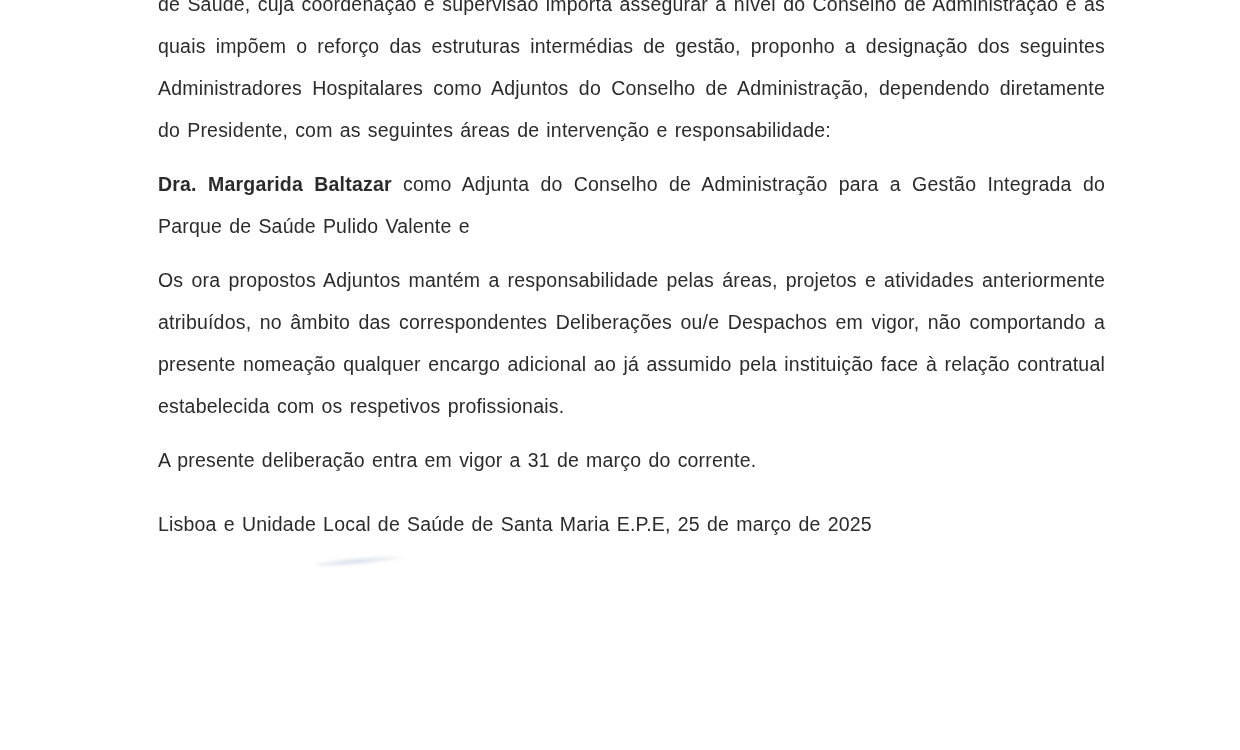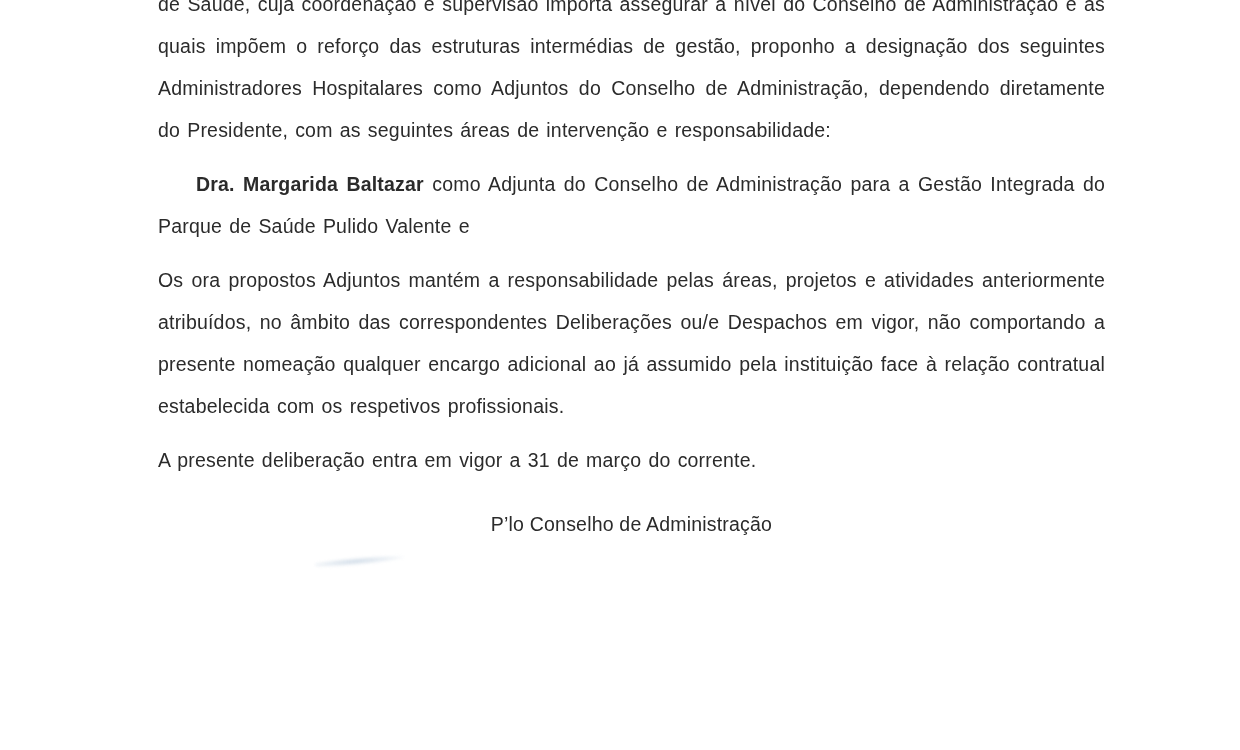--- a/index.html
+++ b/index.html
@@ -32,21 +32,20 @@
   }
   .para.spaced-after {
     margin-bottom: 22px;
   }
   .para.centered {
     text-align: center;
     word-spacing: normal;
   }
   .para strong {
     font-weight: bold;
-    margin-left: 38px;
   }
   
   .scan-smudge {
     position: absolute;
     left: 315px;
     top: 557px;
     width: 90px;
     height: 8px;
     background: radial-gradient(ellipse at 45% 50%, rgba(176,196,216,0.55) 0%, rgba(195,210,225,0.30) 45%, rgba(220,230,240,0.0) 75%);
     transform: rotate(-5deg);
@@ -61,18 +60,18 @@
 
   <p class="para">de Saúde, cuja coordenação e supervisão importa assegurar a nível do Conselho de Administração e as quais impõem o reforço das estruturas intermédias de gestão, proponho a designação dos seguintes Administradores Hospitalares como Adjuntos do Conselho de Administração, dependendo diretamente do Presidente, com as seguintes áreas de intervenção e responsabilidade:</p>
 
   <p class="para"><strong>Dra. Margarida Baltazar</strong><span> como Adjunta do Conselho de Administração para a Gestão Integrada do Parque de Saúde Pulido Valente e</span></p>
 
 
   <p class="para">Os ora propostos Adjuntos mantém a responsabilidade pelas áreas, projetos e atividades anteriormente atribuídos, no âmbito das correspondentes Deliberações ou/e Despachos em vigor, não comportando a presente nomeação qualquer encargo adicional ao já assumido pela instituição face à relação contratual estabelecida com os respetivos profissionais.</p>
 
   <p class="para spaced-after">A presente deliberação entra em vigor a 31 de março do corrente.</p>
 
+  <p class="para spaced-after">Lisboa e Unidade Local de Saúde de Santa Maria E.P.E, 25 de março de 2025</p>
 
-  <p class="para centered">P’lo Conselho de Administração</p>
 
 </div>
 
 <div class="scan-smudge"></div>
 
 </body></html>

